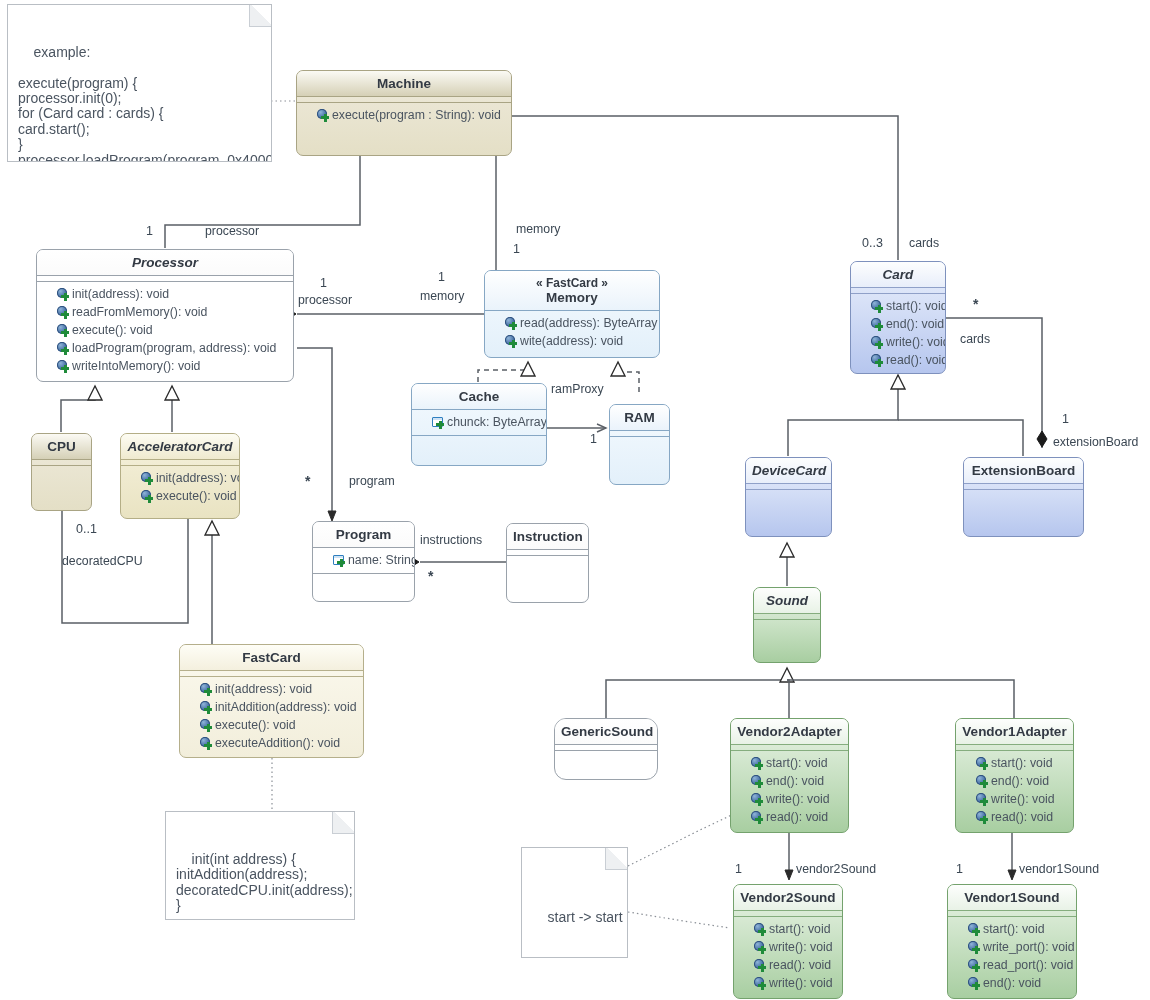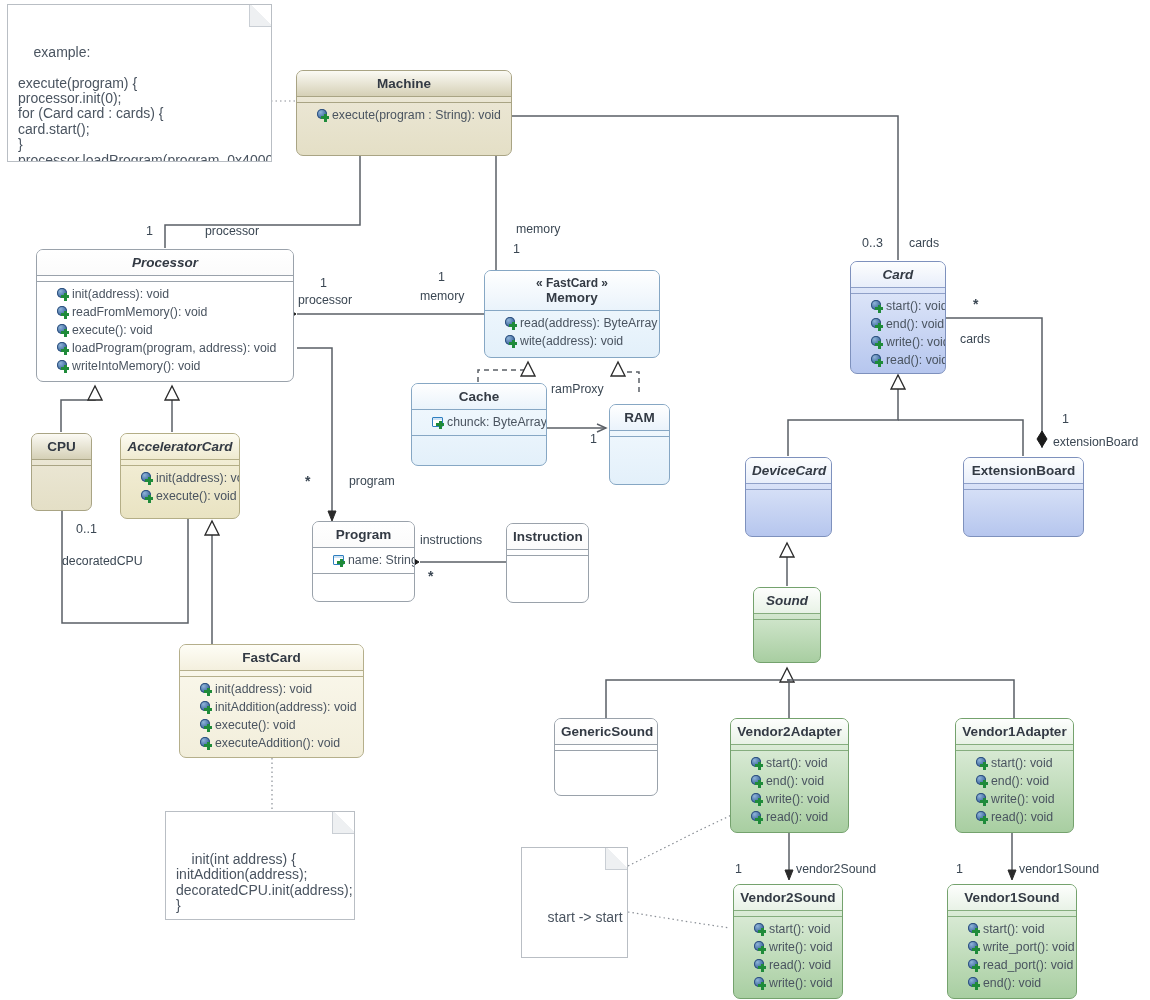--- a/index.html
+++ b/index.html
@@ -393,21 +393,21 @@
   </div>
 
   <div class="cls th-green abstract" style="left:753px;top:587px;width:68px;height:76px;">
     <div class="hdr">Sound</div>
     <div class="sep"></div>
       <div class="gap"></div>
       <div class="sep"></div>
     <div class="body-fill" style="height:27px;"></div>
   </div>
 
-  <div class="cls th-white" style="left:554px;top:718px;width:104px;height:78px;">
+  <div class="cls th-white" style="left:554px;top:718px;width:104px;height:62px;border-radius:12px;">
     <div class="hdr">GenericSound</div>
     <div class="sep"></div>
       <div class="gap"></div>
       <div class="sep"></div>
     <div class="body-fill" style="height:28px;"></div>
   </div>
 
   <div class="cls th-green" style="left:730px;top:718px;width:119px;height:115px;">
     <div class="hdr">Vendor2Adapter</div>
     <div class="sep"></div>

